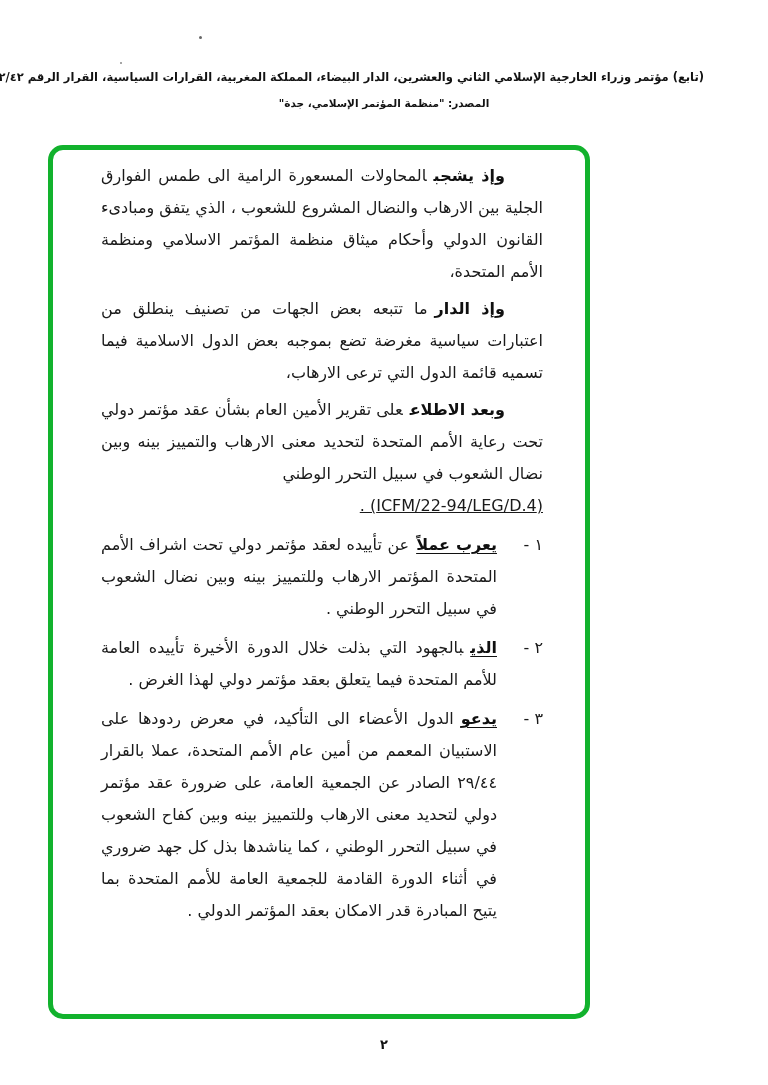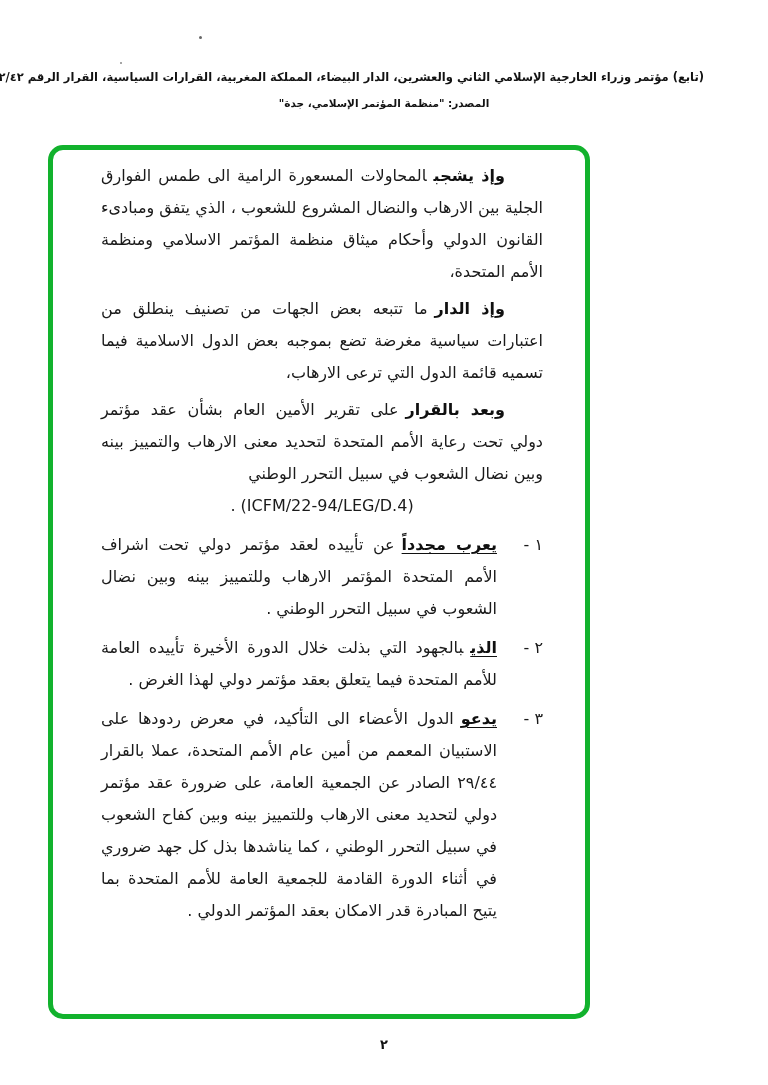--- a/index.html
+++ b/index.html
@@ -12,21 +12,21 @@
         font-size:11.5px;font-weight:bold;white-space:nowrap;color:#121212;}
   .hdr2{position:absolute;top:97px;left:0;width:768px;text-align:center;direction:rtl;
         font-size:10.5px;font-weight:bold;color:#121212;}
   .frame{position:absolute;left:48px;top:145px;width:542px;height:874px;box-sizing:border-box;
          border:5px solid #12b22d;border-radius:15px;overflow:hidden;background:#fff;}
   .content{direction:rtl;padding:10px 42px 0 48px;font-size:16px;line-height:32px;
            color:#1a1a1a;}
   .para{text-align:justify;text-indent:38px;margin:0 0 5px 0;}
   .lead{font-weight:bold;margin-left:7px;color:#101010;}
   .lead.ul{text-decoration:underline;text-underline-offset:3px;}
-  .ref-line{text-indent:0;text-align:center;}
+  .ref-line{text-indent:0;text-align:right;text-decoration:underline;}
   .item{display:flex;margin-top:7px;}
   .inum{flex:0 0 46px;width:46px;}
   .itext{flex:1;text-align:justify;}
   .pagenum{position:absolute;top:1037px;left:0;width:768px;text-align:center;
            font-size:13px;font-weight:bold;color:#111;}
 </style>
 </head>
 <body>
 
 <div class="page">
@@ -40,28 +40,28 @@
     <div class="content" dir="rtl" lang="ar" style="color: rgb(26, 26, 26);">
 
       <div>
 
           <div class="para"><span class="lead">وإذ يشجب</span><span>المحاولات المسعورة الرامية الى طمس الفوارق الجلية بين الارهاب والنضال المشروع للشعوب ، الذي يتفق ومبادىء القانون الدولي وأحكام ميثاق منظمة المؤتمر الاسلامي ومنظمة الأمم المتحدة،</span><div class="ref-line"></div></div>
 
           <div class="para"><span class="lead">وإذ الدار</span><span>ما تتبعه بعض الجهات من تصنيف ينطلق من اعتبارات سياسية مغرضة تضع بموجبه بعض الدول الاسلامية فيما تسميه قائمة الدول التي ترعى الارهاب،</span><div class="ref-line"></div></div>
 
 
 
-          <div class="para"><span class="lead">وبعد بالقرار</span><span>على تقرير الأمين العام بشأن عقد مؤتمر دولي تحت رعاية الأمم المتحدة لتحديد معنى الارهاب والتمييز بينه وبين نضال الشعوب في سبيل التحرر الوطني</span><div class="ref-line">(ICFM/22-94/LEG/D.4) .</div></div>
+          <div class="para"><span class="lead">وبعد الاطلاع</span><span>على تقرير الأمين العام بشأن عقد مؤتمر دولي تحت رعاية الأمم المتحدة لتحديد معنى الارهاب والتمييز بينه وبين نضال الشعوب في سبيل التحرر الوطني</span><div class="ref-line">(ICFM/22-94/LEG/D.4) .</div></div>
         </div>
 
       <div>
 
           <div class="item">
             <div class="inum">١ -</div>
-            <div class="itext"><span class="lead ul">يعرب مجدداً</span><span>عن تأييده لعقد مؤتمر دولي تحت اشراف الأمم المتحدة المؤتمر الارهاب وللتمييز بينه وبين نضال الشعوب في سبيل التحرر الوطني .</span></div>
+            <div class="itext"><span class="lead ul">يعرب عملاً</span><span>عن تأييده لعقد مؤتمر دولي تحت اشراف الأمم المتحدة المؤتمر الارهاب وللتمييز بينه وبين نضال الشعوب في سبيل التحرر الوطني .</span></div>
           </div>
 
           <div class="item">
             <div class="inum">٢ -</div>
             <div class="itext"><span class="lead ul">الذي</span><span>بالجهود التي بذلت خلال الدورة الأخيرة تأييده العامة للأمم المتحدة فيما يتعلق بعقد مؤتمر دولي لهذا الغرض .</span></div>
           </div>
 
           <div class="item">
             <div class="inum">٣ -</div>
             <div class="itext"><span class="lead ul">يدعو</span><span>الدول الأعضاء الى التأكيد، في معرض ردودها على الاستبيان المعمم من أمين عام الأمم المتحدة، عملا بالقرار ٢٩/٤٤ الصادر عن الجمعية العامة، على ضرورة عقد مؤتمر دولي لتحديد معنى الارهاب وللتمييز بينه وبين كفاح الشعوب في سبيل التحرر الوطني ، كما يناشدها بذل كل جهد ضروري في أثناء الدورة القادمة للجمعية العامة للأمم المتحدة بما يتيح المبادرة قدر الامكان بعقد المؤتمر الدولي .</span></div>

